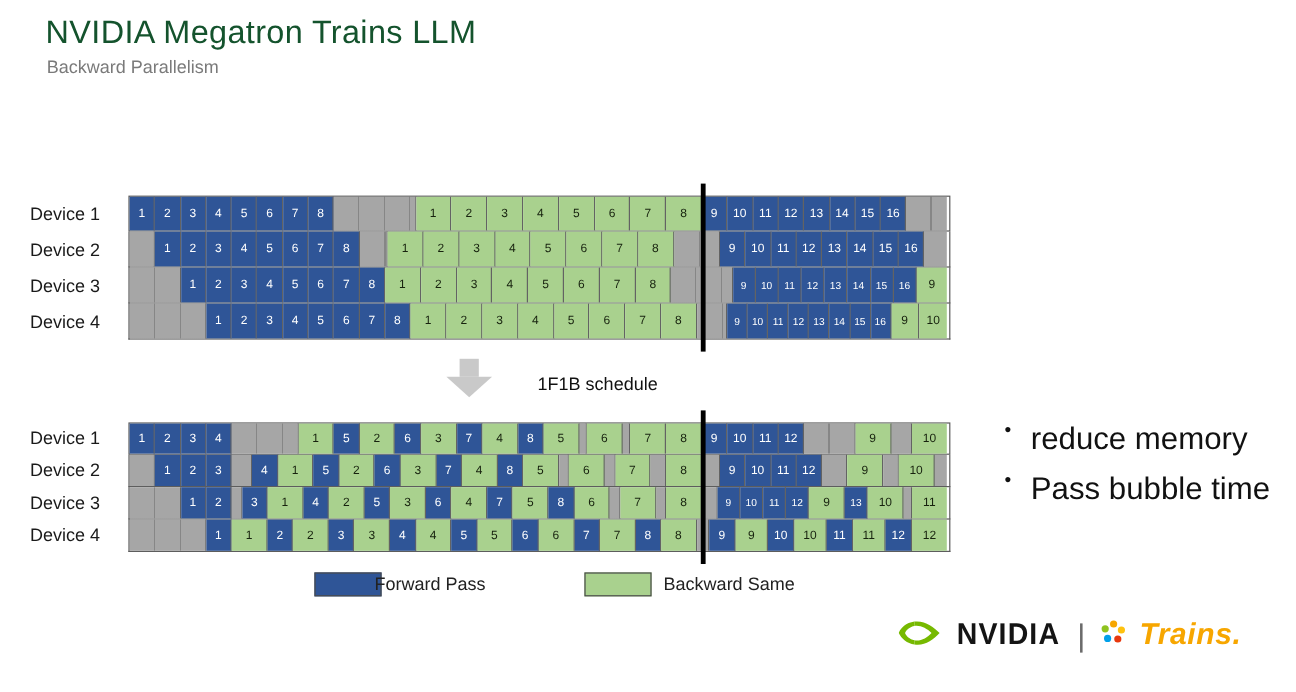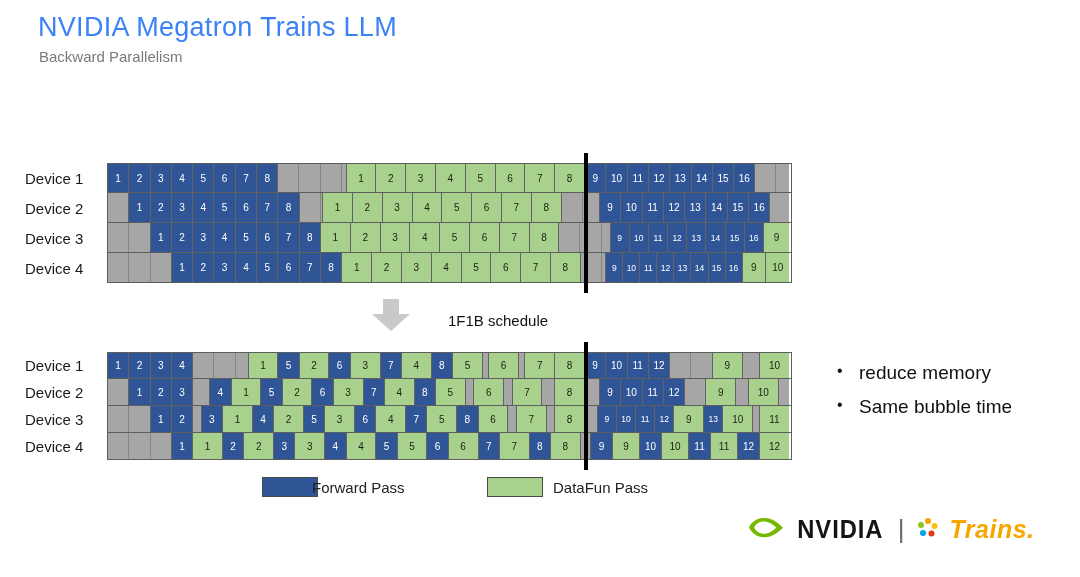--- a/index.html
+++ b/index.html
@@ -1,18 +1,18 @@
 <!DOCTYPE html>
 <html><head>
 <meta charset="utf-8">
 <style>
   html,body{margin:0;padding:0;background:#e9e9e9;font-family:"Liberation Sans",sans-serif;}
   .slide{position:relative;width:1080px;height:577px;background:#ffffff;overflow:hidden;margin:0 auto;}
 
-  .title{position:absolute;left:38px;top:12px;font-size:27px;color:#3b82f6;letter-spacing:.3px;}
+  .title{position:absolute;left:38px;top:12px;font-size:27px;color:#14532d;letter-spacing:.3px;}
   .subtitle{position:absolute;left:39px;top:48px;font-size:15px;color:#7a7a7a;}
 
   .diagram{position:absolute;}
   #top-diagram{left:25px;top:163px;}
   #bottom-diagram{left:25px;top:352px;}
   .drow{display:flex;align-items:stretch;}
   #top-diagram .drow{height:30px;}
   #bottom-diagram .drow{height:27px;}
   .dlabel{width:82px;display:flex;align-items:center;justify-content:flex-start;
           padding-left:0;font-size:15px;color:#1a1a1a;}
@@ -36,21 +36,21 @@
   .legend-swatch{position:absolute;top:477px;width:56px;height:20px;border:1px solid #4a4a4a;box-sizing:border-box;}
   #legend-fwd-swatch{left:262px;}
   #legend-bwd-swatch{left:487px;}
   .legend-label{position:absolute;top:479px;font-size:15px;color:#222222;}
   #legend-fwd-label{left:312px;}
   #legend-bwd-label{left:553px;}
 
   .notes{position:absolute;left:833px;top:350px;width:230px;color:#111111;}
   .notes-heading{font-size:20px;margin-bottom:14px;}
   .notes ul{list-style:none;margin:0;padding:0;}
-  .notes li{font-size:19px;margin-bottom:11px;padding-left:26px;position:relative;margin-top:12px;}
+  .notes li{font-size:26px;margin-bottom:11px;padding-left:26px;position:relative;}
   .notes li::before{content:"\2022";position:absolute;left:4px;font-size:16px;}
 
   .logos{position:absolute;left:748px;top:514px;display:flex;align-items:center;gap:11px;}
   .nvidia-word{font-size:25px;font-weight:bold;letter-spacing:1px;color:#141414;transform:scaleX(.95);}
   .logo-sep{font-size:26px;color:#6b6b6b;font-weight:300;padding:0 1px;}
   .datafun-word{font-size:25px;font-weight:bold;font-style:italic;color:#f7a600;letter-spacing:.5px;}
 </style>
 </head>
 <body>
 
@@ -332,28 +332,28 @@
           <div class="cell fwd" style="flex: 0 0 21.3px; background: rgb(47, 85, 151);">12</div>
           <div class="cell bwd" style="flex: 0 0 29.82px; background: rgb(169, 209, 142);">12</div>
         </div>
       </div>
       <div class="flush-line" style="left: 559.12px; background: rgb(0, 0, 0);"></div>
     </div>
 
   <div class="notes">
     <ul>
       <li>reduce memory</li>
-      <li>Same bubble time</li>
+      <li>Pass bubble time</li>
     </ul>
   </div>
 
   <div class="legend-swatch" id="legend-fwd-swatch" style="background: rgb(47, 85, 151);"></div>
   <div class="legend-label" id="legend-fwd-label">Forward Pass</div>
   <div class="legend-swatch" id="legend-bwd-swatch" style="background: rgb(169, 209, 142);"></div>
-  <div class="legend-label" id="legend-bwd-label">DataFun Pass</div>
+  <div class="legend-label" id="legend-bwd-label">Backward Same</div>
 
   <div class="logos">
     <span>
       <svg width="36" height="25" viewBox="0 0 36 25">
         <path fill="#76b900" d="M14 3 C7 4 2.5 8.5 1 12.5 C3 17 8 21.5 14 22 L14 18.6 C10 17.8 7.2 15 6.2 12.5 C7.4 9.6 10.4 7.2 14 6.6 Z"></path>
         <path fill="#76b900" d="M14 3 C23 2 30 7.5 35 12.5 C29.5 18.5 22 23.5 14 22 L14 18.6 C19 19.6 24.5 16.8 28.3 12.5 C24.4 8.6 19 5.8 14 6.6 Z"></path>
       </svg>
     </span>
     <span class="nvidia-word">NVIDIA</span>
     <span class="logo-sep">|</span>

